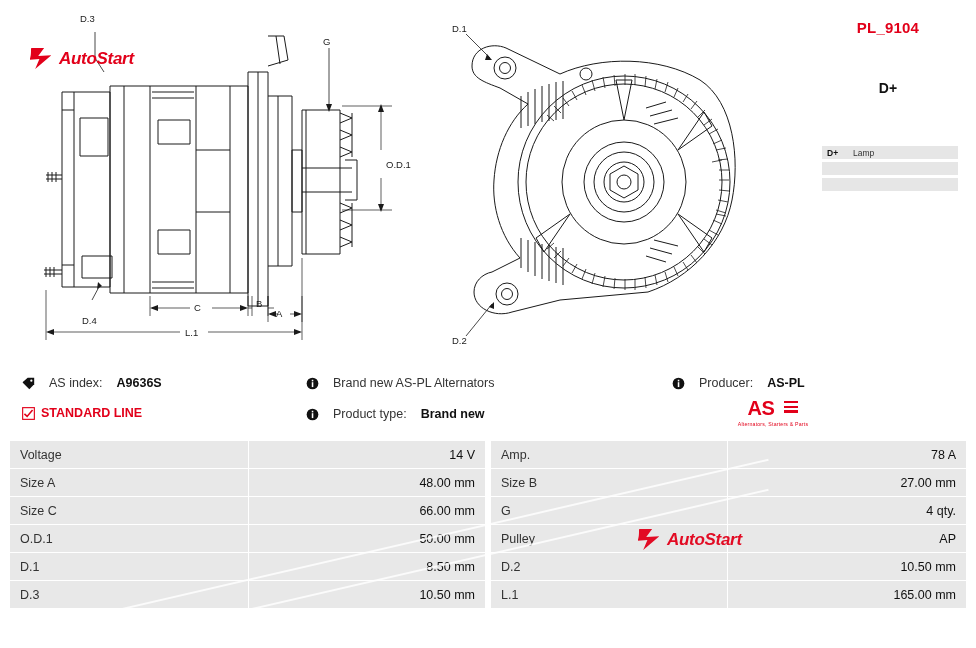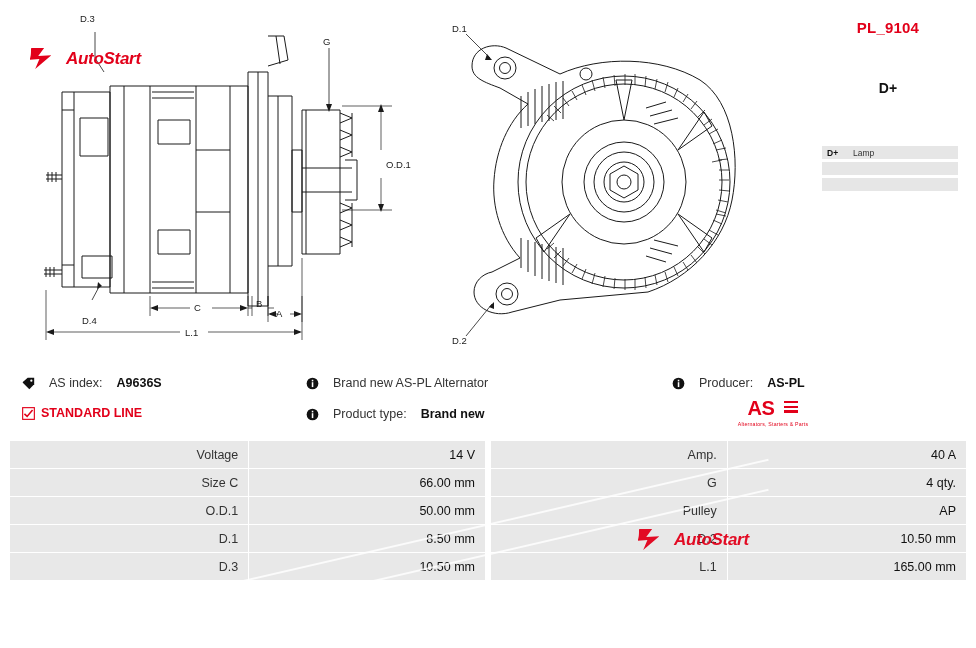--- a/index.html
+++ b/index.html
@@ -121,30 +121,30 @@
     border-collapse: collapse;
     font-size: 12.5px;
   }
   .spec td {
     border: 1px solid #ffffff;
     height: 28px;
     padding: 0 10px;
     background: #e8e8e8;
     color: #222;
   }
-  .spec td.lab { text-align: right; width: 197px; color:#333; }
+  .spec td.lab { text-align: left; width: 197px; color:#333; }
   .spec td.val { text-align: right; width: 197px; font-weight: normal; color:#111; }
   .spec td.blank { background: #e8e8e8; }
   .spec tr td:nth-child(2) { border-right: 6px solid #fff; }
 
   
   .wm {
     position: absolute;
     pointer-events: none;
-    display: flex; align-items: center; gap: 15px;
+    display: flex; align-items: center; gap: 8px;
     font-weight: bold; color: #e2001a;
     font-size: 17px; font-style: italic;
     letter-spacing: -.3px;
   }
   .wm .bolt {
     width: 21px; height: 21px; background: #e2001a;
     clip-path: polygon(0% 0%, 62% 0%, 38% 38%, 100% 34%, 30% 100%, 45% 52%, 0% 56%);
     transform: skewX(-6deg);
   }
   .wm.w1 { left: 30px; top: 48px; }
@@ -362,21 +362,21 @@
     </div>
 
     <div class="info-item" style="left:306px; top:8px;">
       <span class="ico">
         <svg width="13" height="13" viewBox="0 0 16 16">
             <circle cx="8" cy="8" r="7.2" fill="#111"></circle>
             <rect x="7.1" y="6.4" width="1.9" height="6" fill="#fff"></rect>
             <rect x="7.1" y="3.4" width="1.9" height="2" fill="#fff"></rect>
           </svg>
       </span>
-      <span class="lbl">Brand new AS-PL Alternator</span>
+      <span class="lbl">Brand new AS-PL Alternators</span>
     </div>
 
     <div class="info-item" style="left:672px; top:8px;">
       <span class="ico">
         <svg width="13" height="13" viewBox="0 0 16 16">
             <circle cx="8" cy="8" r="7.2" fill="#111"></circle>
             <rect x="7.1" y="6.4" width="1.9" height="6" fill="#fff"></rect>
             <rect x="7.1" y="3.4" width="1.9" height="2" fill="#fff"></rect>
           </svg>
       </span>
@@ -418,21 +418,27 @@
     </span>
     <div class="sub">Alternators, Starters &amp; Parts</div>
   </div>
 
   <table class="spec">
     <tbody>
       <tr>
         <td class="lab">Voltage</td>
         <td class="val">14 V</td>
         <td class="lab">Amp.</td>
-        <td class="val">40 A</td>
+        <td class="val">78 A</td>
+      </tr>
+      <tr>
+        <td class="lab">Size A</td>
+        <td class="val">48.00 mm</td>
+        <td class="lab">Size B</td>
+        <td class="val">27.00 mm</td>
       </tr>
       <tr>
         <td class="lab">Size C</td>
         <td class="val">66.00 mm</td>
         <td class="lab">G</td>
         <td class="val">4 qty.</td>
       </tr>
       <tr>
         <td class="lab">O.D.1</td>
         <td class="val">50.00 mm</td>

